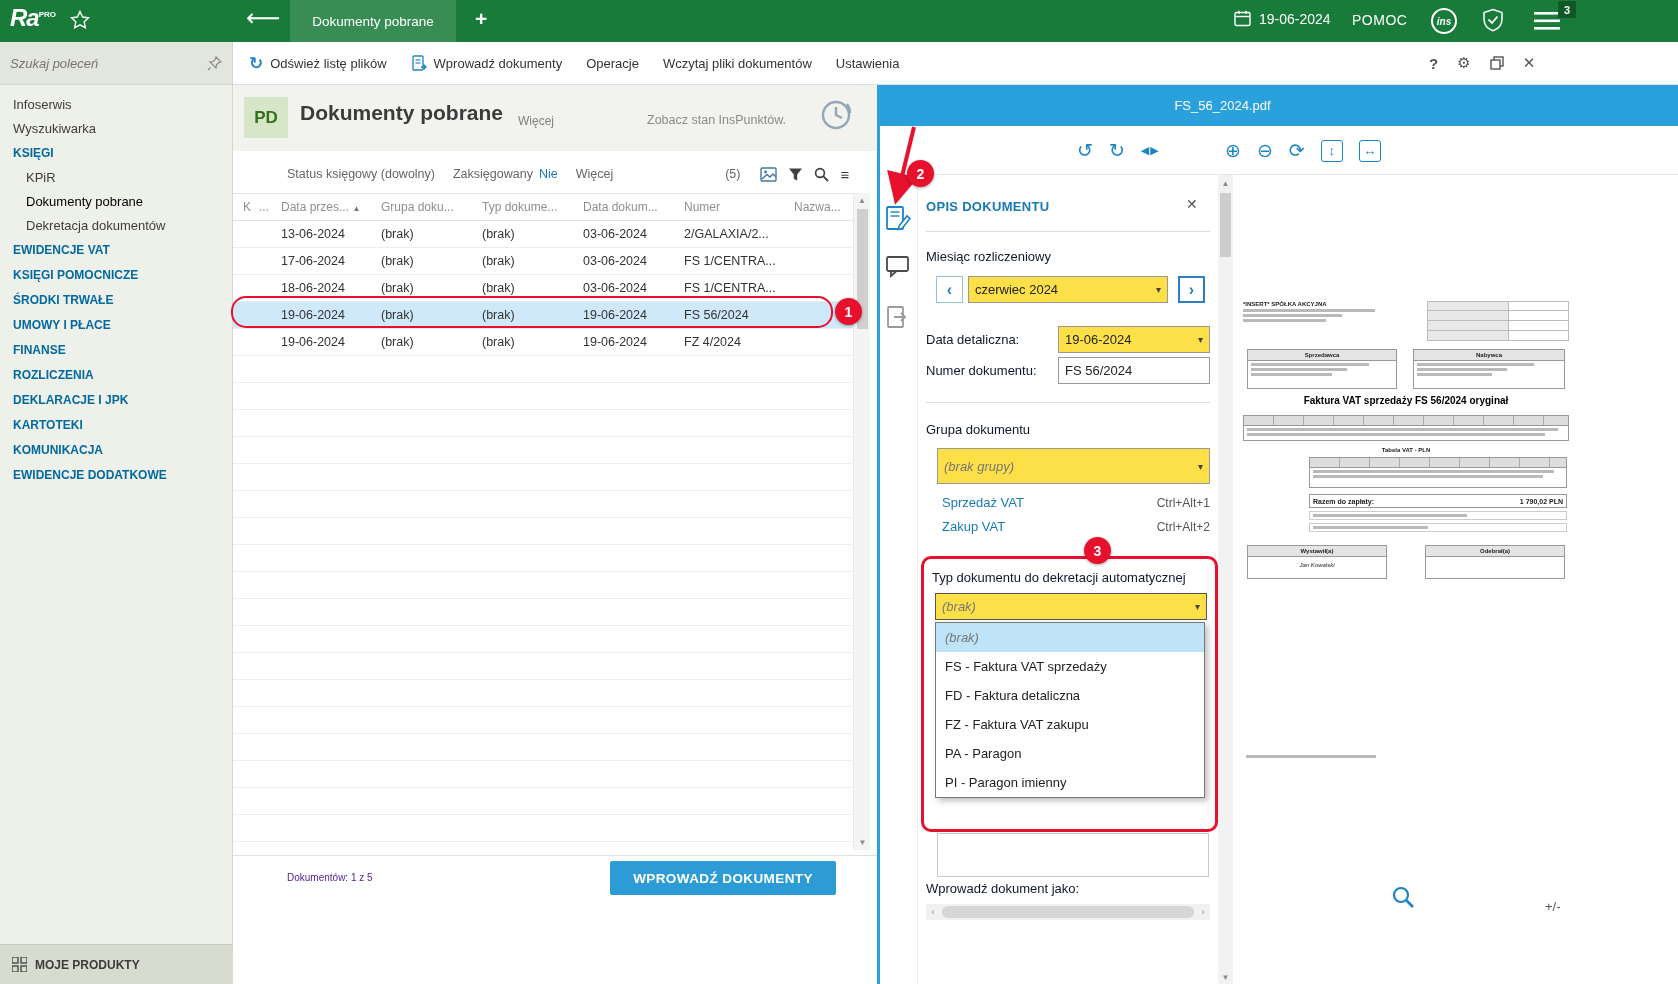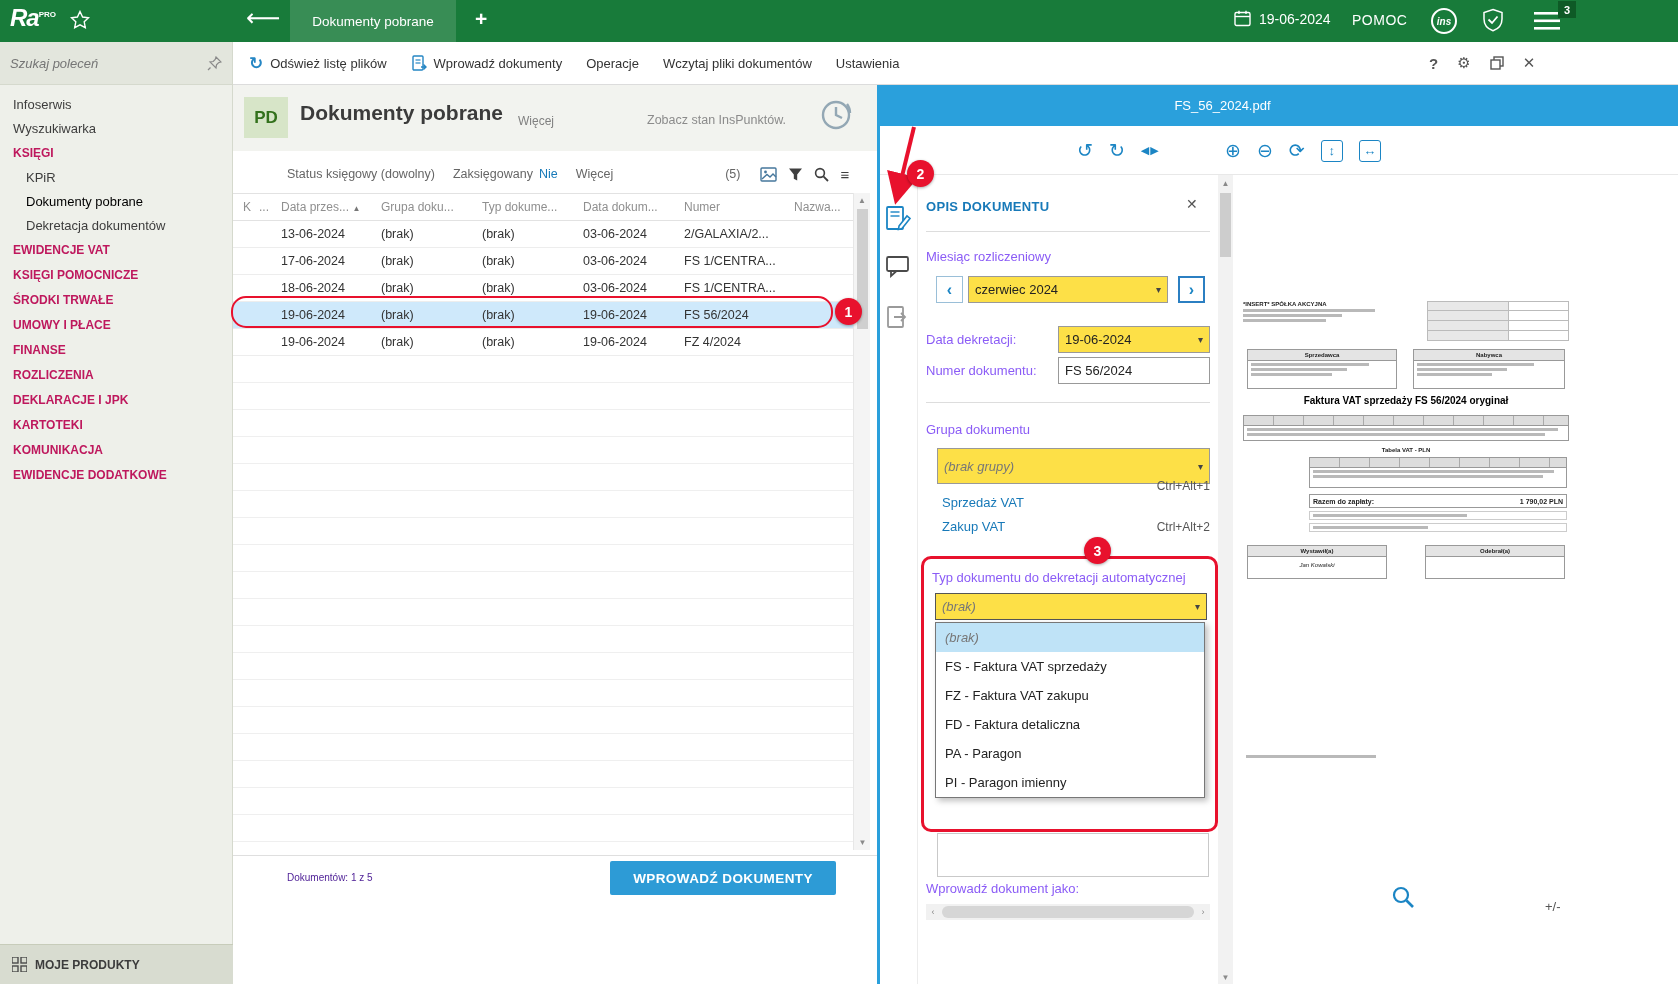--- a/index.html
+++ b/index.html
@@ -38,21 +38,21 @@
   
   #sidebar { left:0; top:42px; width:233px; height:942px; background:#eef0ea; border-right:1px solid #d5d9cd; }
   #sidebar-search { height:43px; background:#e3e6dd; border-bottom:1px solid #d5d9cd;
                     display:flex; align-items:center; padding:0 10px; }
   #sidebar-search input { flex:1; border:0; background:transparent; font-style:italic; font-size:13px;
                           color:#777; outline:none; font-family:inherit; }
   #menu { padding-top:8px; }
   .m-item { height:24px; line-height:24px; padding-left:13px; font-size:13px; color:#3d3d3d; cursor:default; }
   .m-sub { padding-left:26px; }
   .m-selected { color:#000; }
-  .m-sec { color:#be185d; font-weight:bold; font-size:12px; height:25px; line-height:25px; padding-left:13px; }
+  .m-sec { color:#0369a1; font-weight:bold; font-size:12px; height:25px; line-height:25px; padding-left:13px; }
   #sidebar-footer { position:absolute; left:0; bottom:0; width:233px; height:40px; background:#d8dcd0;
                     border-top:1px solid #c7ccba; display:flex; align-items:center; gap:8px; padding-left:12px;
                     font-size:12px; font-weight:bold; color:#3c3c3c; }
 
   
   #main { left:233px; top:85px; width:511px; height:899px; background:#fff; }
   #main-head { position:absolute; left:0; top:0; width:644px; height:66px; background:#f2f3ef; }
   #pd-badge { position:absolute; left:11px; top:12px; width:44px; height:41px; background:#d7e5c8; color:#33711c;
               font-weight:bold; font-size:17px; display:flex; align-items:center; justify-content:center; }
   #main-title { position:absolute; left:67px; top:16px; font-size:21px; font-weight:600; color:#3b3b3b; }
@@ -96,21 +96,21 @@
   #pdf-tools-2 { left:348px; }
   .flip-glyph { font-size:11px; letter-spacing:1px; }
   .boxed { width:22px; height:22px; border:1px solid #1b85c4; border-radius:3px; display:flex; align-items:center;
            justify-content:center; font-size:13px; }
 
   #icon-strip { left:877px; top:175px; width:41px; height:809px; background:#fff; border-right:1px solid #ececec; }
   .strip-icon { position:absolute; left:8px; }
 
   
   #form { left:918px; top:175px; width:300px; height:809px; background:#fff; }
-  .flabel { position:absolute; font-size:13px; color:#8b5cf6; }
+  .flabel { position:absolute; font-size:13px; color:#0f172a; }
   .fdivider { position:absolute; left:8px; width:284px; height:1px; background:#ddd; }
   #opis-title { position:absolute; left:8px; top:24px; color:#1779b8; font-weight:bold; font-size:13px; letter-spacing:.3px; }
   #opis-close { position:absolute; left:268px; top:21px; font-size:14px; color:#555; cursor:pointer; }
   .combo { position:absolute; height:27px; border:1px solid #999; background:#fde047; display:flex; align-items:center;
            padding:0 6px; font-size:13px; color:#222; }
   .combo .caret { margin-left:auto; font-size:10px; color:#444; }
   .navbtn { position:absolute; width:27px; height:27px; border:1px solid #9abfd8; background:#fff; color:#1b85c4;
             display:flex; align-items:center; justify-content:center; font-size:16px; font-weight:bold; cursor:pointer; }
   #month-next { border:2px solid #2b7fc2; }
   #numer-input { position:absolute; left:140px; top:182px; width:152px; height:27px; border:1px solid #999;
@@ -459,51 +459,51 @@
   <div class="fdivider" style="top:56px;"></div>
 
   <div class="flabel" style="left:8px;top:74px;">Miesiąc rozliczeniowy</div>
   <div class="navbtn" style="left:18px;top:101px;">‹</div>
   <div class="combo" style="left:50px;top:101px;width:200px;">
     <span>czerwiec 2024</span>
     <span class="caret">▾</span>
   </div>
   <div class="navbtn" id="month-next" style="left:260px;top:101px;">›</div>
 
-  <div class="flabel" style="left:8px;top:157px;">Data dekretacji:</div>
+  <div class="flabel" style="left:8px;top:157px;">Data detaliczna:</div>
   <div class="combo" style="left:140px;top:151px;width:152px;">
     <span>19-06-2024</span>
     <span class="caret">▾</span>
   </div>
 
   <div class="flabel" style="left:8px;top:188px;">Numer dokumentu:</div>
   <input id="numer-input" type="text" value="FS 56/2024" style="">
 
   <div class="fdivider" style="top:227px;"></div>
   <div class="flabel" style="left:8px;top:247px;">Grupa dokumentu</div>
   <div class="combo" style="left:19px;top:273px;width:273px;height:36px;">
     <span class="muted">(brak grupy)</span>
     <span class="caret">▾</span>
   </div>
 
   <span class="shortcut-label" style="top:320px;">Sprzedaż VAT</span>
-  <span class="shortcut-keys" style="top:304px;text-align:center;">Ctrl+Alt+1</span>
+  <span class="shortcut-keys" style="top:321px;text-align:center;">Ctrl+Alt+1</span>
   <span class="shortcut-label" style="top:344px;">Zakup VAT</span>
   <span class="shortcut-keys" style="top:345px;">Ctrl+Alt+2</span>
 
   <div class="flabel" style="left:14px;top:395px;width:280px;">Typ dokumentu do dekretacji automatycznej</div>
   <div class="combo abs" id="type-combo">
     <span class="muted">(brak)</span>
     <span class="caret">▾</span>
   </div>
   <div id="dd">
     <div class="dd-item dd-sel">(brak)</div>
     <div class="dd-item">FS - Faktura VAT sprzedaży</div>
+    <div class="dd-item">FD - Faktura detaliczna</div>
     <div class="dd-item">FZ - Faktura VAT zakupu</div>
-    <div class="dd-item">FD - Faktura detaliczna</div>
     <div class="dd-item">PA - Paragon</div>
     <div class="dd-item">PI - Paragon imienny</div>
   </div>
   <div id="notes-box"></div>
 
   <div class="flabel" style="left:8px;top:706px;">Wprowadź dokument jako:</div>
   <div id="hscroll">
     <span class="harrow">‹</span>
     <span class="hthumb"></span>
     <span class="harrow">›</span>

